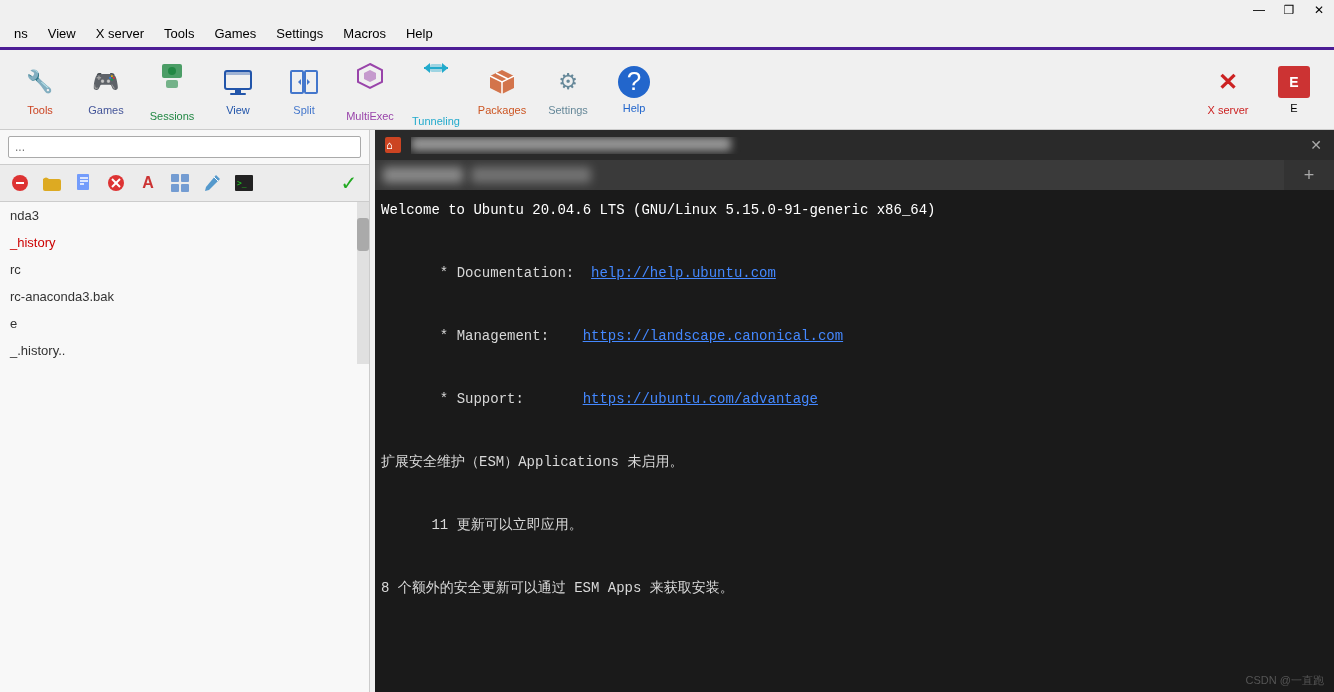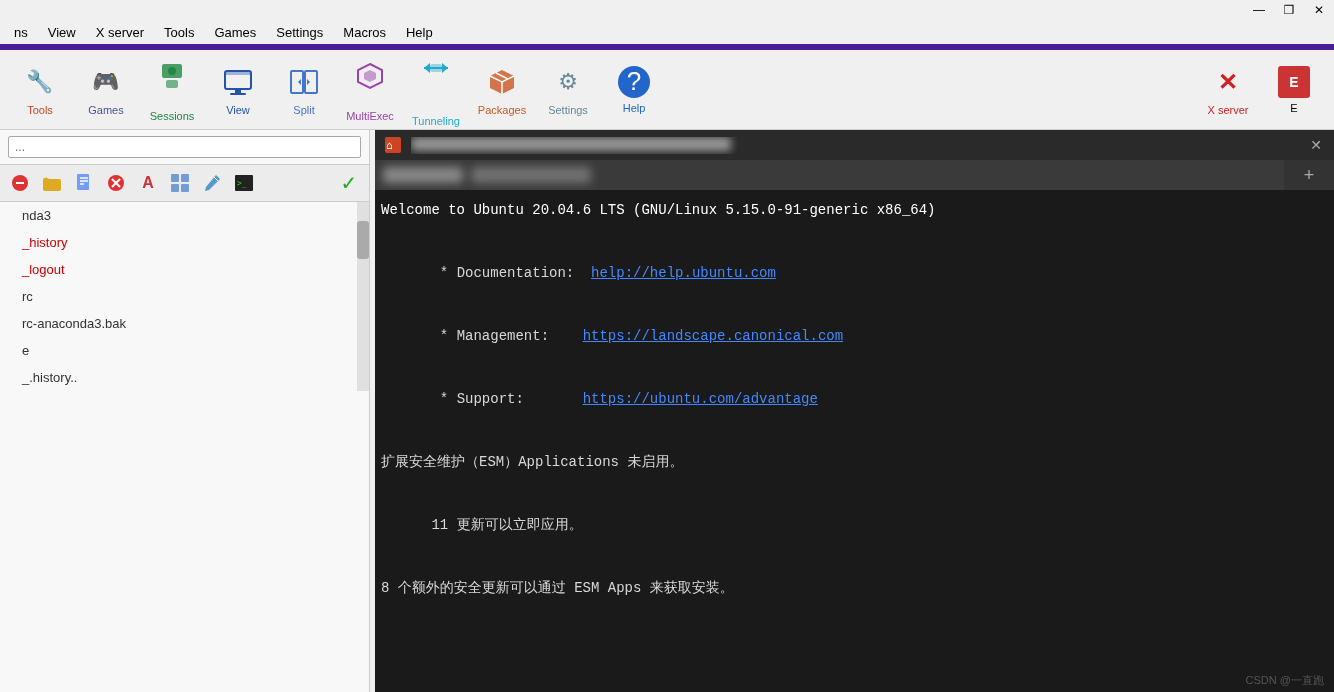--- a/index.html
+++ b/index.html
@@ -40,21 +40,21 @@
     .menu-bar {
       position: absolute;
       top: 20px;
       left: 0;
       right: 0;
       height: 30px;
       background: #f0f0f0;
       display: flex;
       align-items: center;
       padding: 0 4px;
-      border-bottom: 6px solid #4c1d95;
+      border-bottom: 3px solid #4c1d95;
     }
     .menu-item {
       padding: 4px 10px;
       font-size: 13px;
       cursor: pointer;
       border-radius: 2px;
     }
 
     
     .toolbar {
@@ -488,29 +488,26 @@
         <rect x="1" y="2" width="18" height="16" rx="1" fill="#222"></rect>
         <text x="3" y="13" font-family="monospace" font-size="8" fill="#22cc22">&gt;_</text>
       </svg>
     </div>
 
     <div style="flex:1;"></div>
     <div class="session-tool-btn" style="color:#22aa22; font-size:20px;">✓</div>
   </div>
 
   <div class="session-list">
-    <div style="position:relative;margin-left:12px;">
+    <div style="position:relative;">
       <div class="session-item">
         <span>nda3</span>
       </div>
       <div class="session-item red-text">
         <span>_history</span>
-      </div>
-      <div class="session-item red-text">
-        <span>_logout</span>
       </div>
       <div class="session-item">
         <span>rc</span>
       </div>
       <div class="session-item">
         <span>rc-anaconda3.bak</span>
       </div>
       <div class="session-item">
         <span>e</span>
       </div>

